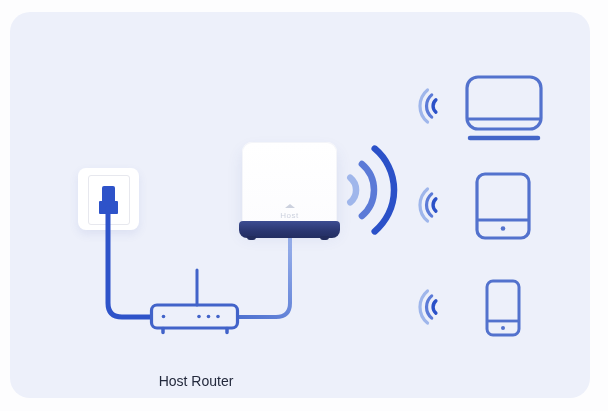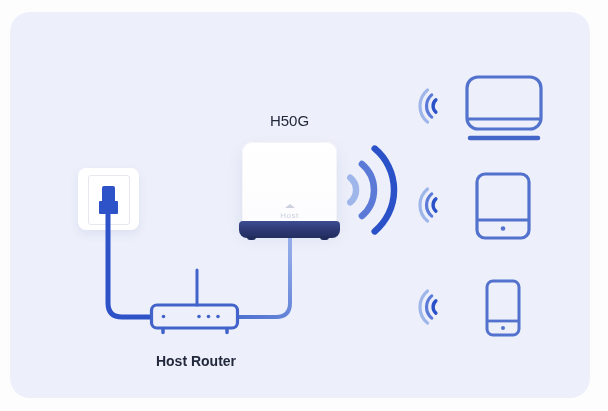--- a/index.html
+++ b/index.html
@@ -75,21 +75,21 @@
   
   svg.wifi-big{left:315px;top:120px;z-index:3;}
   
   svg.wifi-small{left:404px;}
   .wifi-laptop{top:72px;} .wifi-tablet{top:171px;} .wifi-phone{top:273px;}
   svg.laptop{left:454px;top:63px;}
   svg.tablet{left:465px;top:160px;}
   svg.phone{left:475px;top:267px;}
   
   .internet-label{left:48px;top:132px;width:100px;}
-  .router-label{left:126px;top:340px;width:120px;font-weight:bold;}
+  .router-label{left:126px;top:360px;width:120px;}
 </style>
 </head>
 <body>
 
 <div class="stage">
 
   <svg class="overlay abs" width="580" height="386" viewBox="0 0 580 386">
     <defs>
       <linearGradient id="uplinkGrad" gradientUnits="userSpaceOnUse" x1="229" y1="306" x2="280" y2="230">
         <stop offset="0" style="stop-color:var(--uplink-start,#4e71d0)"></stop>
@@ -111,21 +111,20 @@
       <path d="M 153 316.5 V 320.5 M 217 316.5 V 320.5" fill="none" class="stroke-router" stroke-width="3.5" stroke-linecap="round"></path>
     </g>
   </svg>
 
   <div class="abs outlet">
     <div class="outlet-inner"></div>
     <div class="plug-head"></div>
     <div class="plug-body"></div>
   </div>
 
-  <div class="label abs h50g-label">H50G</div>
   <div class="abs h50g-body">
     <div class="halo-mark"></div>
     <div class="halo-text">Host</div>
   </div>
   <div class="abs h50g-base">
     <div class="foot l"></div>
     <div class="foot r"></div>
   </div>
 
   <svg class="abs wifi-big" width="76" height="116" viewBox="0 0 76 116">

